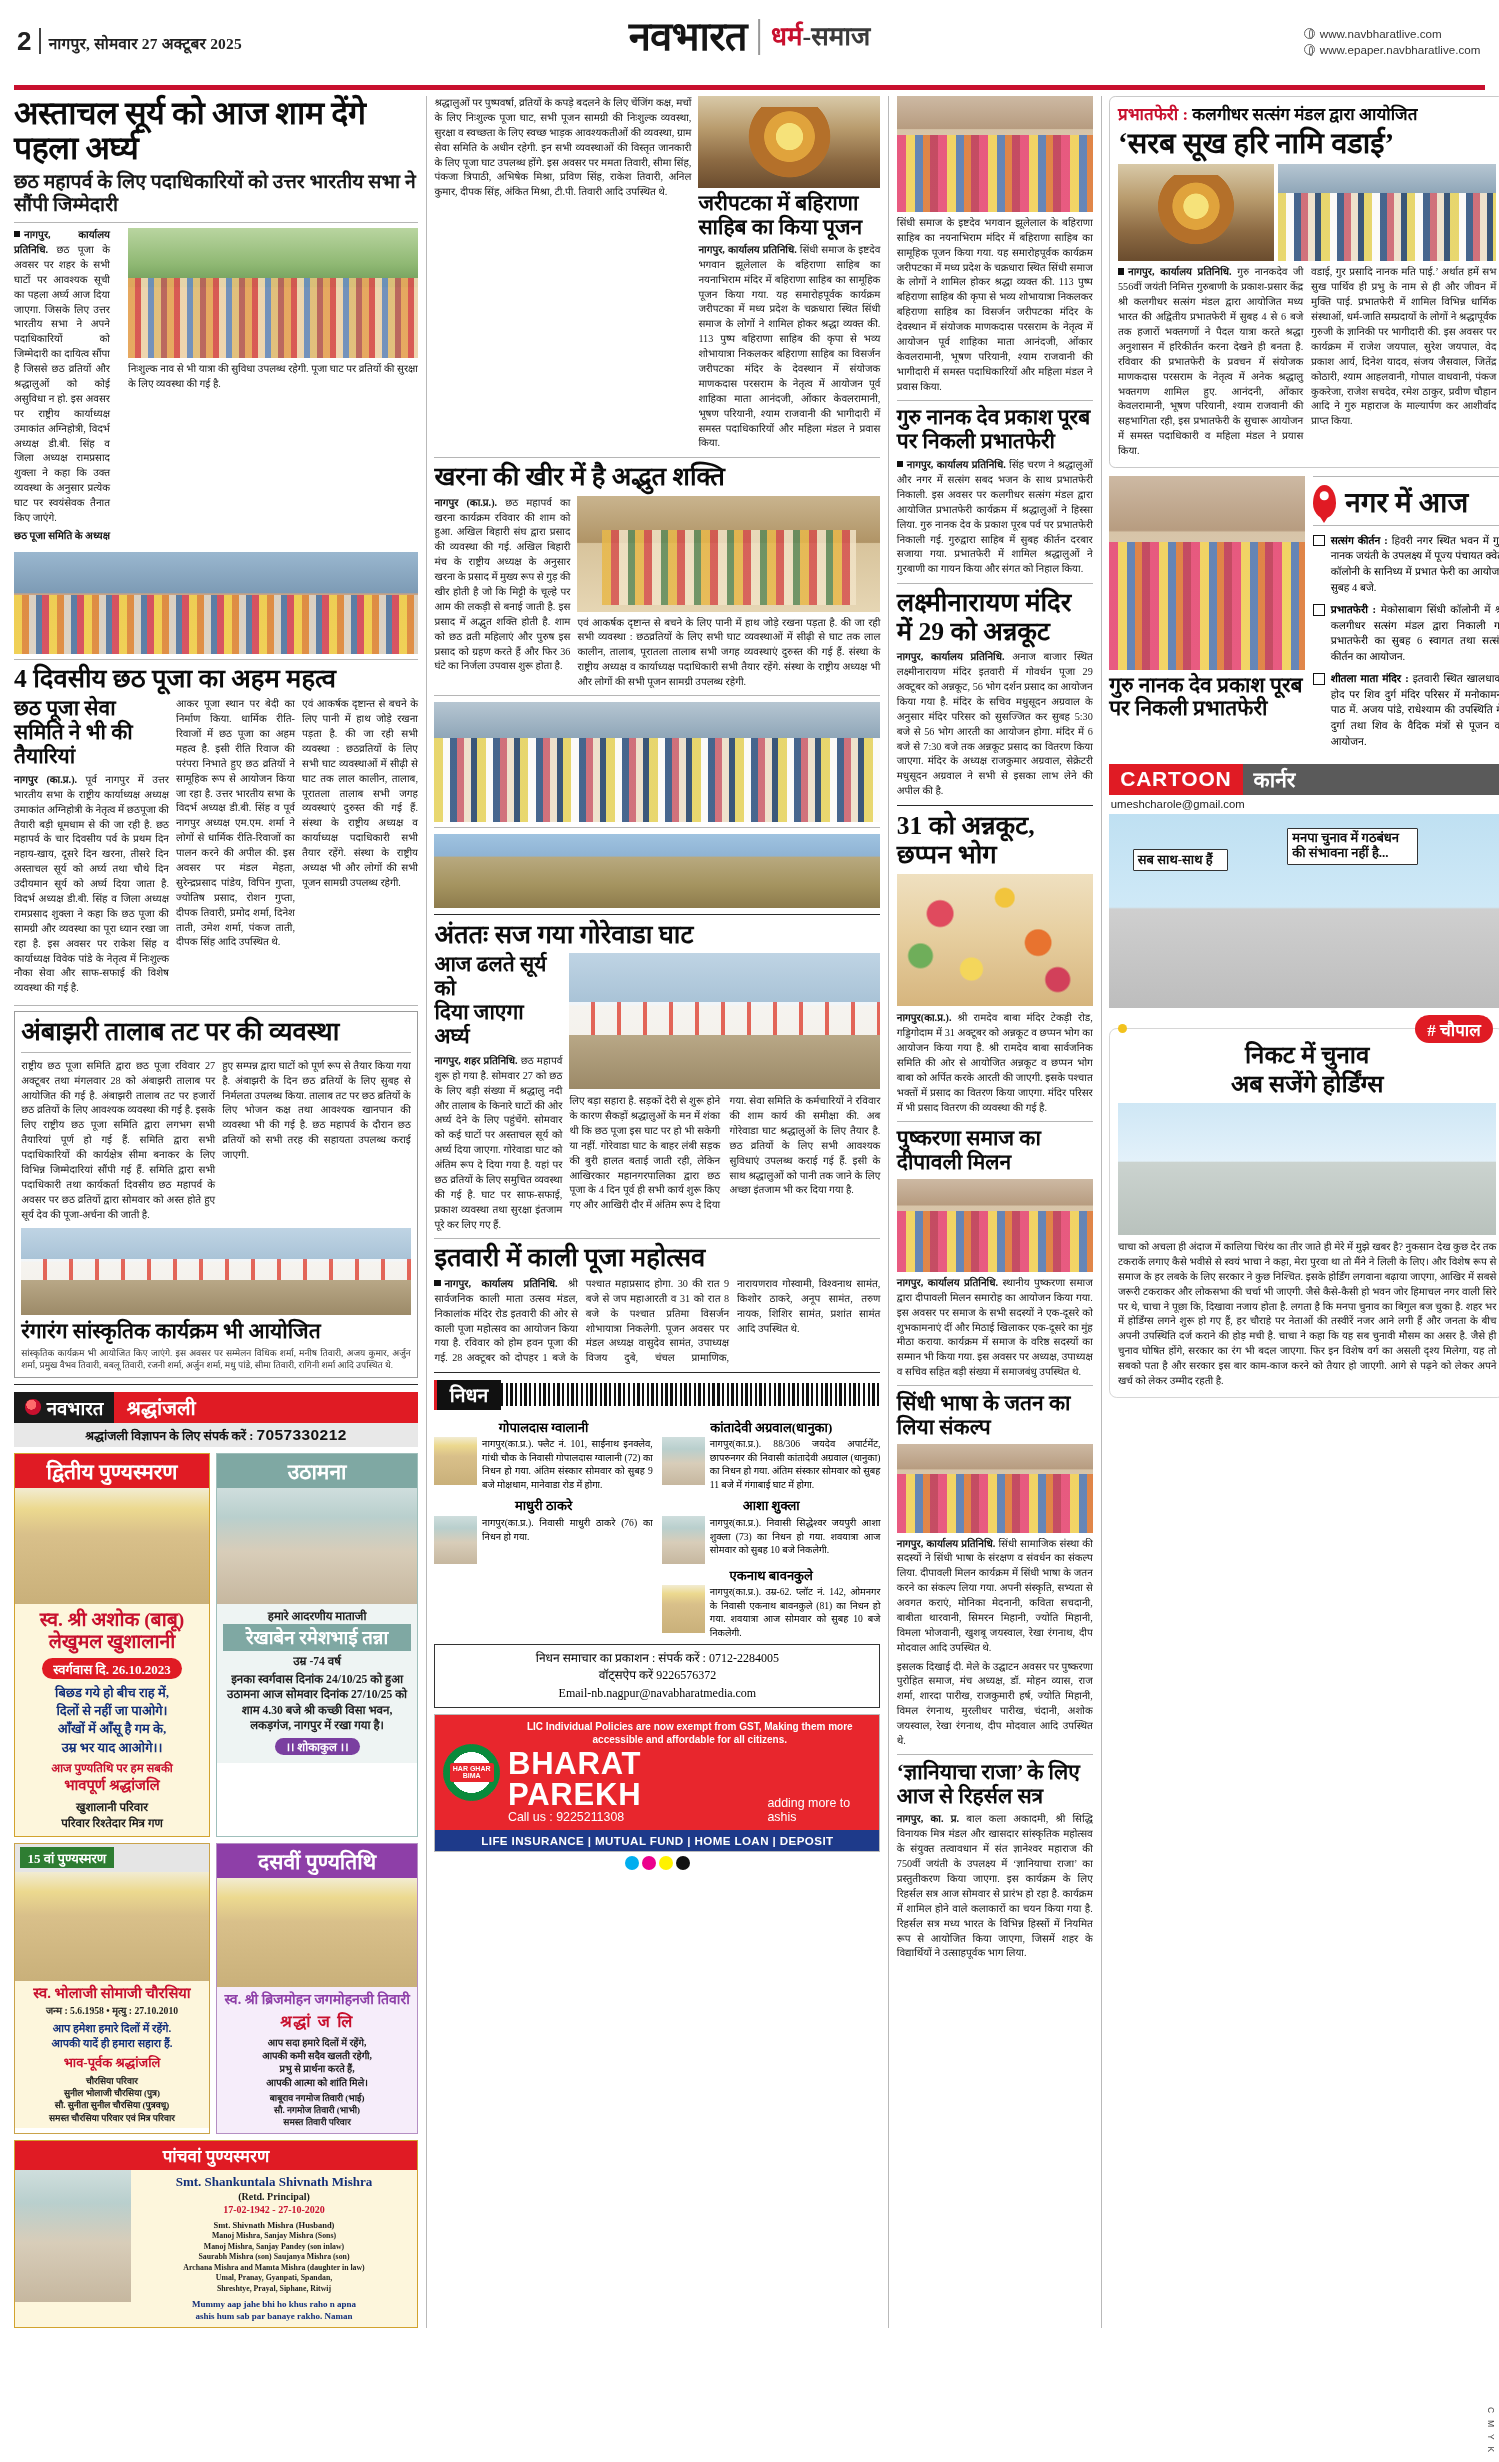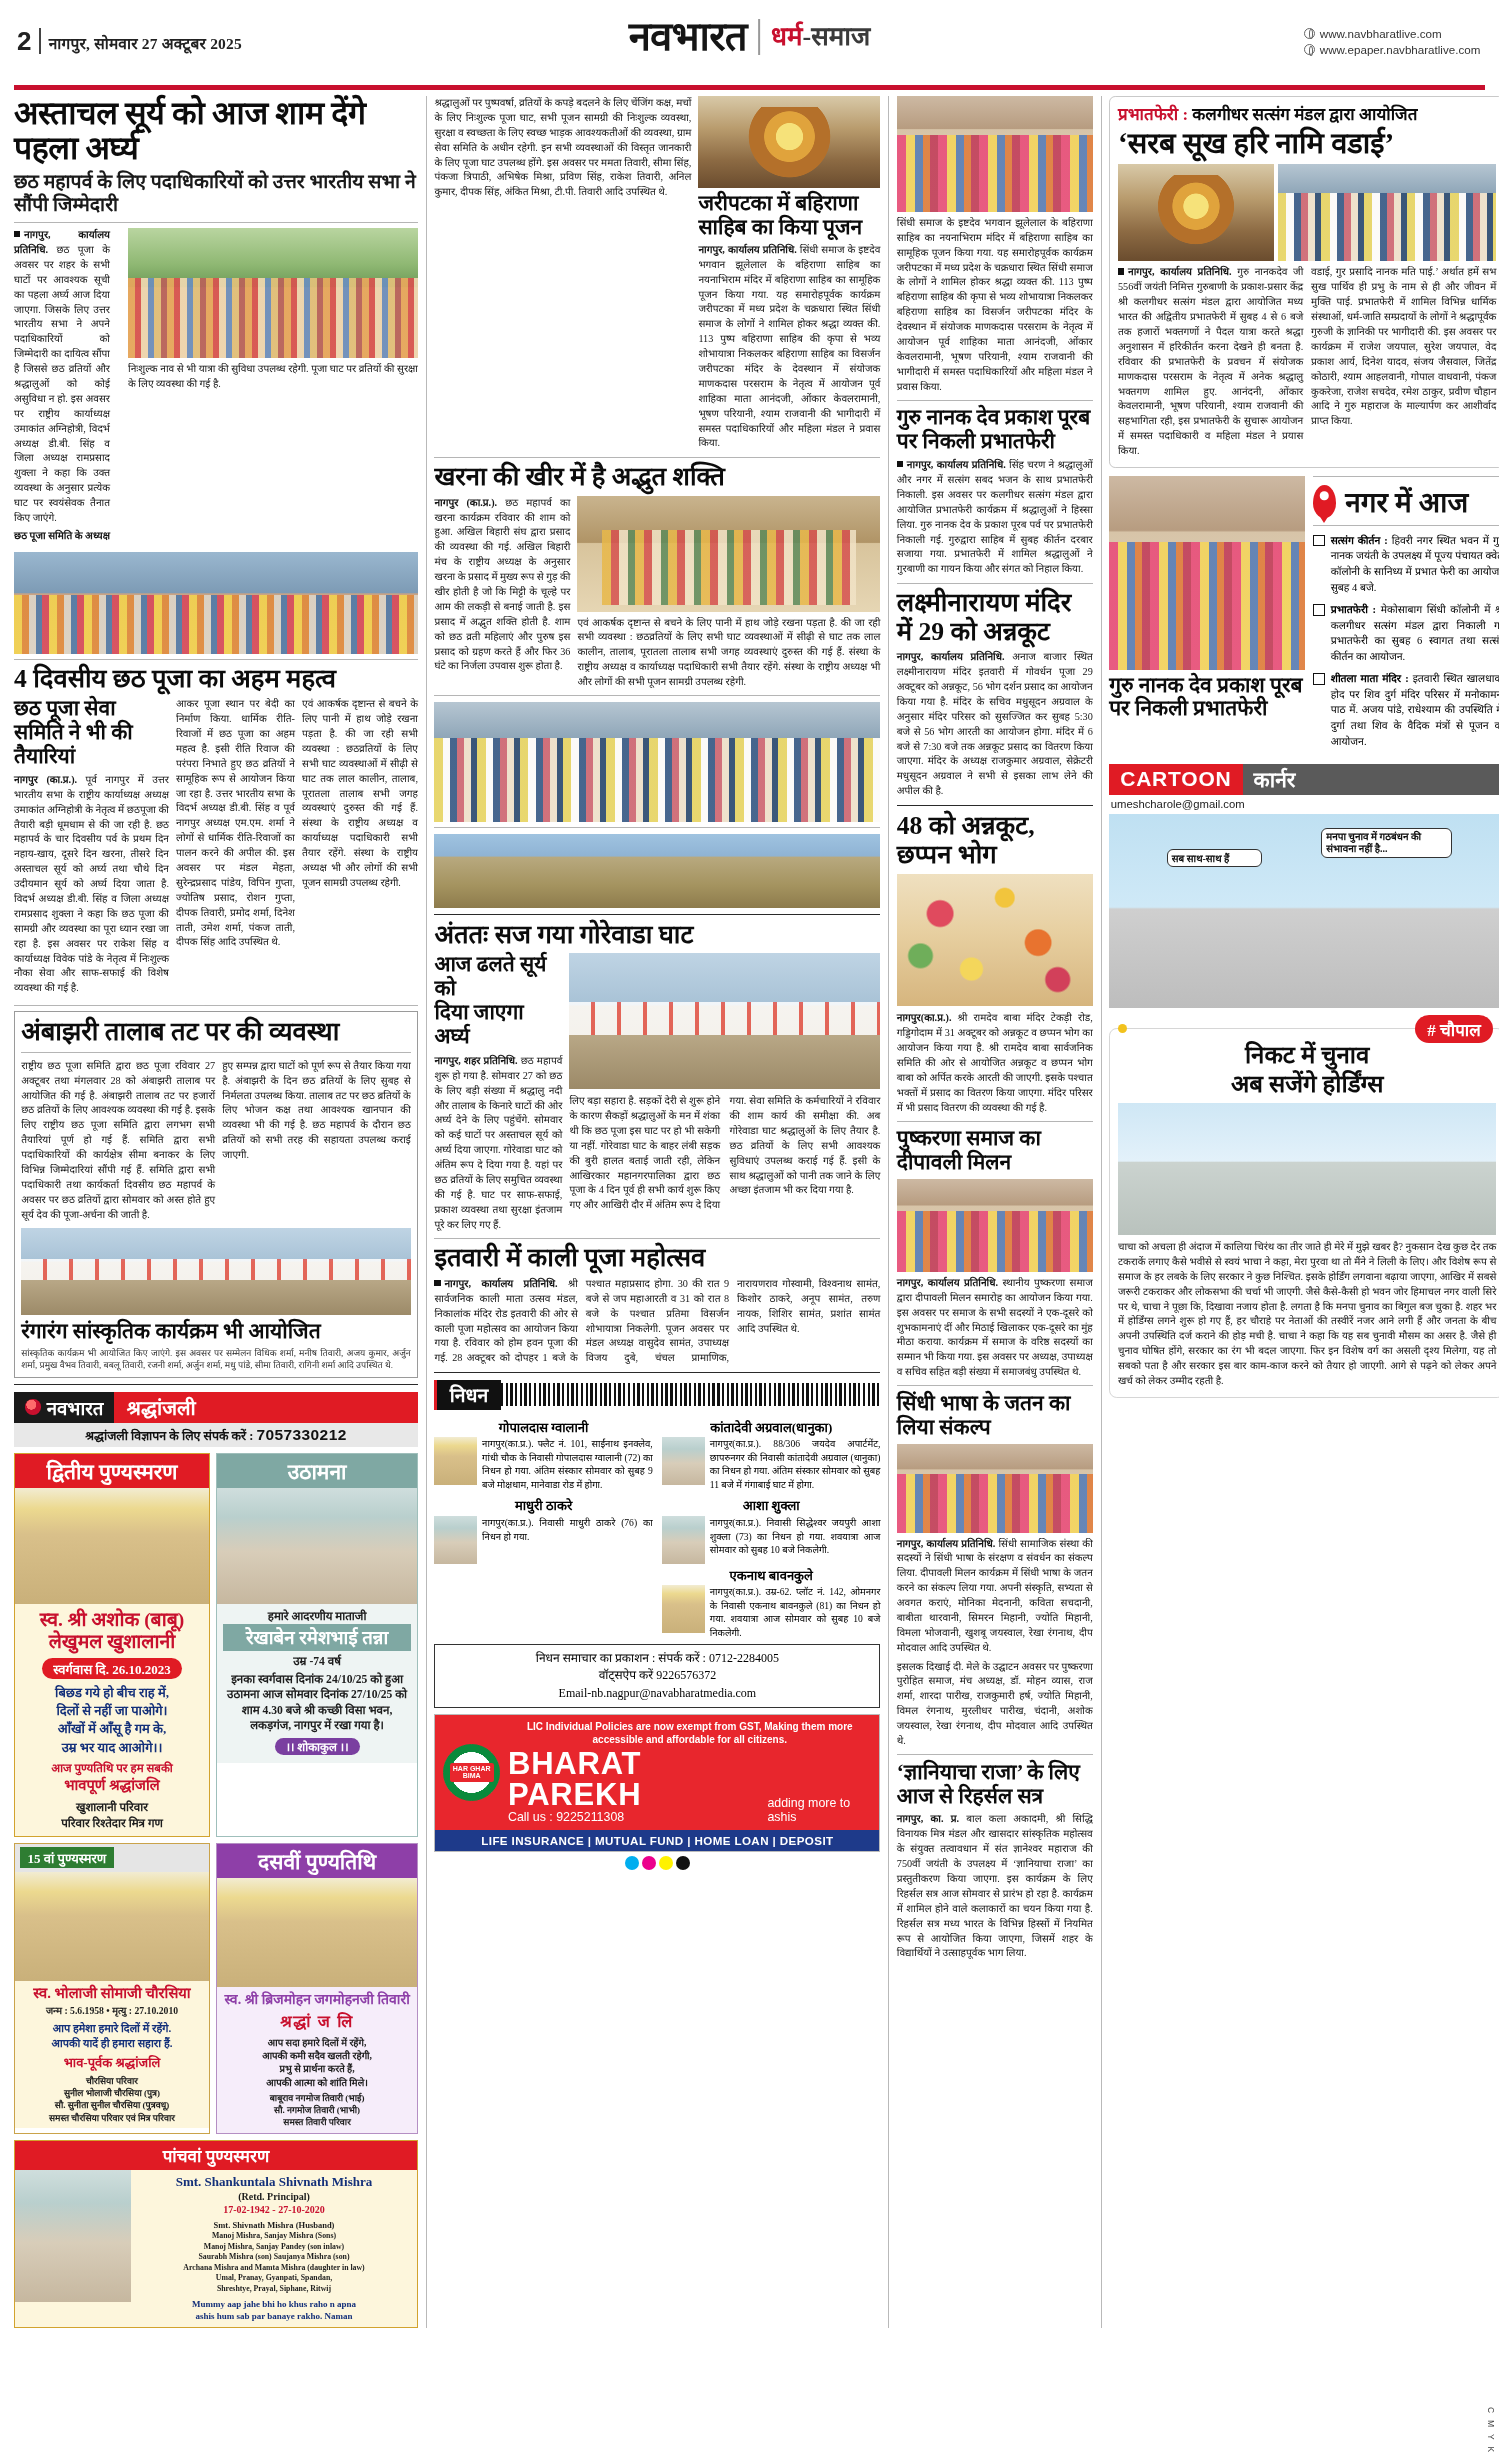--- a/index.html
+++ b/index.html
@@ -105,22 +105,22 @@
   .nagar-item { display:flex; gap:6.2px; margin:6.2px 0; }
   .chk { width:11.6px;height:11.6px;border:1.6px solid #111;flex:0 0 auto;margin-top:2.3px; }
   .nagar-txt { font-size:10.5px; line-height:1.5; text-align:justify; }
   .nagar-txt b { font-weight:bold; }
 
   .cartoon-head { display:flex; align-items:stretch; height:31px; }
   .cartoon-red { background:#e01b24;color:#fff;font-family:"Liberation Sans",sans-serif;font-weight:bold;
      font-size:21px;letter-spacing:0.8px;padding:1.6px 11px;display:flex;align-items:center;}
   .cartoon-gry { background:#5a5a5a;color:#fff;font-weight:bold;font-size:21px;padding:1.6px 11px;display:flex;align-items:center;flex:1;}
   .cartoon-mail { font-family:"Liberation Sans",sans-serif;font-size:11.3px;color:#222;padding:3.1px 0 4.7px 1.6px; }
-  .bubble { position:absolute; background:#fff; border:1.2px solid #333; border-radius:6px;
-     font-size:10px; line-height:1.15; padding:2.3px 3.9px; font-weight:bold; color:#111;margin-left:34px; }
+  .bubble { position:absolute; background:#fff; border:1.2px solid #333; border-radius:1px;
+     font-size:13px; line-height:1.15; padding:2.3px 3.9px; font-weight:bold; color:#111; }
 
   .choupal-wrap { border:1.6px solid #d6d6d6; border-radius:7.8px; padding:6.2px 7.8px 7.8px; position:relative; margin-top:20px; }
   .choupal-tag { position:absolute; right:11px; top:-14px; background:#e01b24;color:#fff;
      font-size:17px;font-weight:bold;padding:2.3px 12.4px;border-radius:14px; }
   .choupal-dot { position:absolute; left:7.8px; top:-5.4px; width:9.3px;height:9.3px;background:#f2c21d;border-radius:50%; }
   .choupal-title { font-size:24px;font-weight:bold;line-height:1.15;text-align:center;color:#0d0d0d;margin:6.2px 0 4.7px; }
 
   
   .shr-head { display:flex; align-items:stretch; height:31px; }
   .shr-blk { background:#1a1a1a;color:#fff;font-weight:bold;font-size:18.6px;display:flex;align-items:center;gap:6.2px;padding:0 11px; }
@@ -503,21 +503,21 @@
       </div>
 
       <hr class="thin">
       <div class="hl-big">लक्ष्मीनारायण मंदिर में 29 को अन्नकूट</div>
       <div class="body-txt" style="margin-top:3.9px;">
         <b>नागपुर, कार्यालय प्रतिनिधि.</b>
         <span>अनाज बाजार स्थित लक्ष्मीनारायण मंदिर इतवारी में गोवर्धन पूजा 29 अक्टूबर को अन्नकूट, 56 भोग दर्शन प्रसाद का आयोजन किया गया है. मंदिर के सचिव मधुसूदन अग्रवाल के अनुसार मंदिर परिसर को सुसज्जित कर सुबह 5:30 बजे से 56 भोग आरती का आयोजन होगा. मंदिर में 6 बजे से 7:30 बजे तक अन्नकूट प्रसाद का वितरण किया जाएगा. मंदिर के अध्यक्ष राजकुमार अग्रवाल, सेक्रेटरी मधुसूदन अग्रवाल ने सभी से इसका लाभ लेने की अपील की है.</span>
       </div>
 
       <hr class="thick">
-      <div class="hl-big">48 को अन्नकूट, छप्पन भोग</div>
+      <div class="hl-big">31 को अन्नकूट, छप्पन भोग</div>
       <div class="ph flowers" style="height:132px;margin-top:4.7px;"></div>
       <div class="body-txt" style="margin-top:4.7px;">
         <b>नागपुर(का.प्र.).</b>
         <span>श्री रामदेव बाबा मंदिर टेकड़ी रोड, गड्डिगोदाम में 31 अक्टूबर को अन्नकूट व छप्पन भोग का आयोजन किया गया है. श्री रामदेव बाबा सार्वजनिक समिति की ओर से आयोजित अन्नकूट व छप्पन भोग बाबा को अर्पित करके आरती की जाएगी. इसके पश्चात भक्तों में प्रसाद का वितरण किया जाएगा. मंदिर परिसर में भी प्रसाद वितरण की व्यवस्था की गई है.</span>
       </div>
 
       <hr class="thin">
       <div class="hl-med">पुष्करणा समाज का दीपावली मिलन</div>
       <div class="ph ladies" style="height:93px;margin-top:3.9px;"></div>
       <div class="body-txt" style="margin-top:3.9px;">

